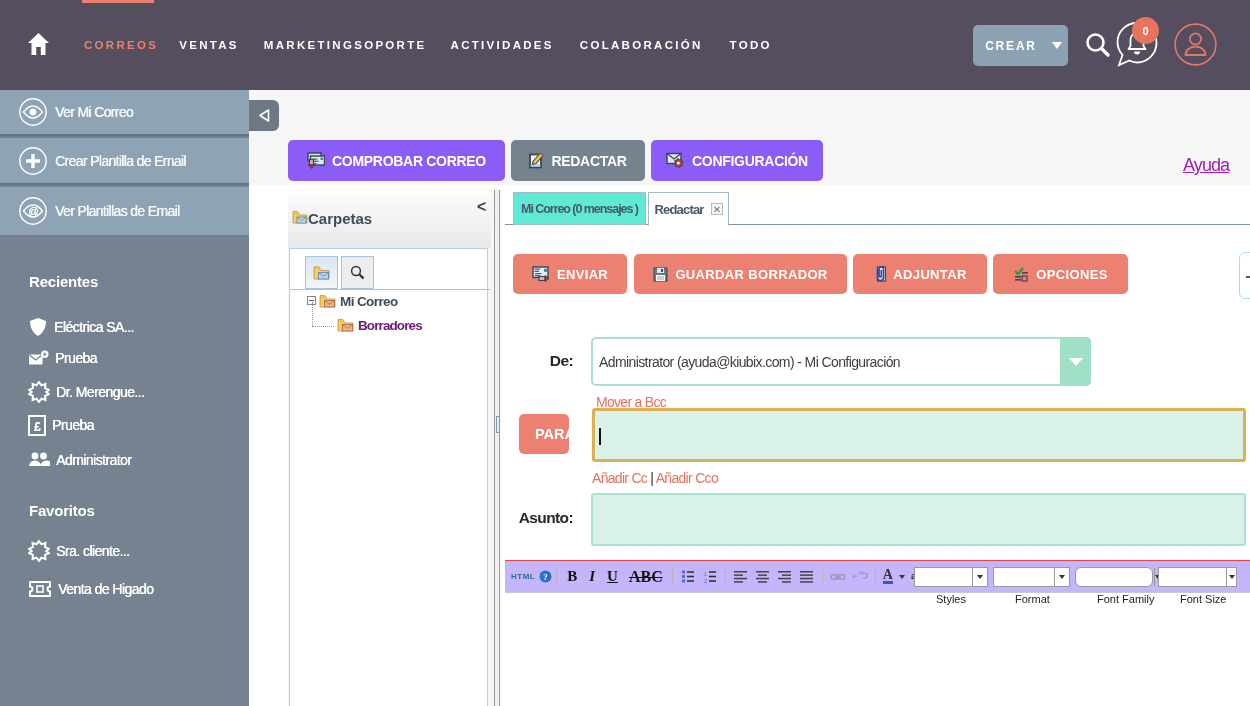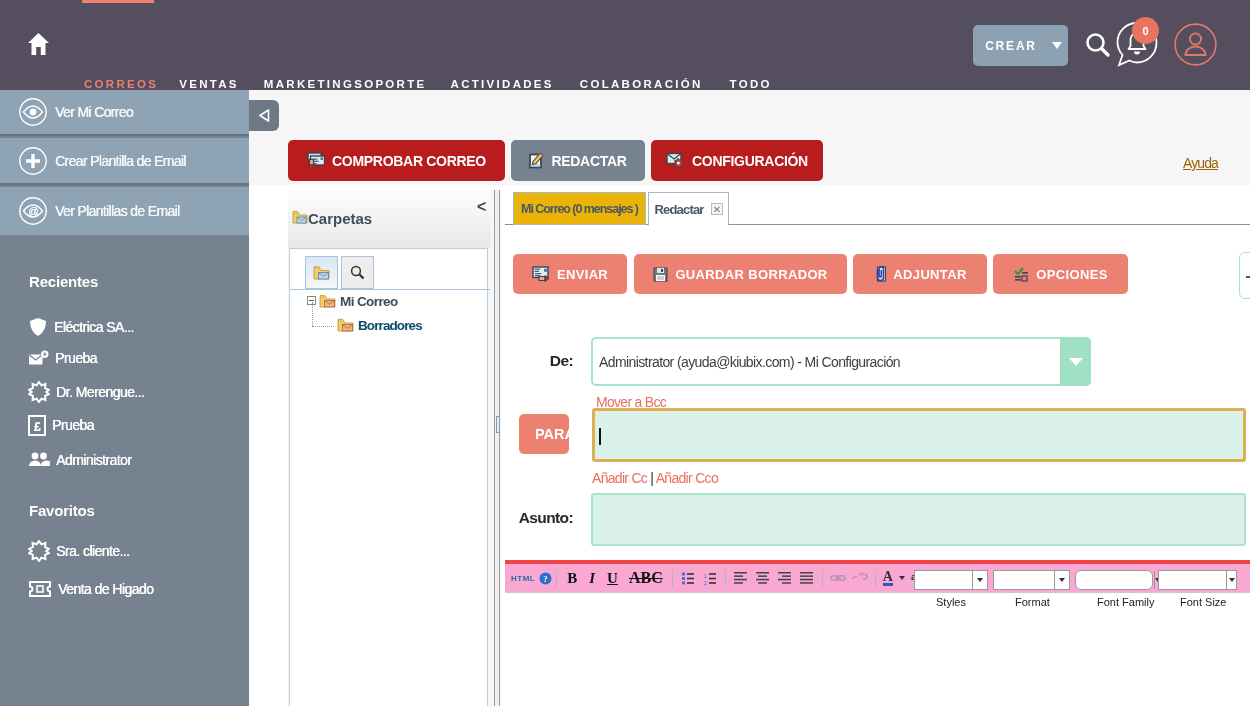--- a/index.html
+++ b/index.html
@@ -3,51 +3,51 @@
 <meta charset="utf-8">
 <style>
 * { margin:0; padding:0; box-sizing:border-box; }
 html,body { width:1250px; height:706px; overflow:hidden; font-family:"Liberation Sans", sans-serif; background:#fff; }
 #page { position:relative; width:1250px; height:706px; background:#f6f6f6; }
 .abs { position:absolute; }
 
 
 #nav { position:absolute; left:0; top:0; width:1250px; height:90px; background:#544e5f; }
 #nav .redbar { position:absolute; left:82px; top:0; width:72px; height:3px; background:#ec8071; }
-#nav .menu { position:absolute; left:84px; top:0; height:90px; display:flex; align-items:flex-end; }
+#nav .menu { position:absolute; left:84px; top:0; height:90px; display:flex; align-items:center; }
 #nav .menu a { color:#fdfdfd; font-size:11.5px; font-weight:700; letter-spacing:2.3px; text-decoration:none; }
 #nav .menu a:nth-child(1){margin-right:21px;} #nav .menu a:nth-child(2){margin-right:25px;} #nav .menu a:nth-child(3){} #nav .menu a:nth-child(4){margin-right:24px;} #nav .menu a:nth-child(5){margin-right:26px;} #nav .menu a:nth-child(6){margin-right:27px;}
 #nav .menu a.active { color:#e8826f; }
 #crear { position:absolute; left:973px; top:25px; width:95px; height:41px; background:#8ca1b2; border-radius:5px; color:#fff; font-size:12px; font-weight:700; letter-spacing:1.8px; display:flex; align-items:center; justify-content:center; }
 #crear .tri { width:0; height:0; border-left:5.5px solid transparent; border-right:5.5px solid transparent; border-top:7px solid #fff; margin-left:15px; margin-right:-6px; }
 
 
 #sidebar { position:absolute; left:0; top:90px; width:249px; height:616px; background:#76828f; }
 .sbitem { position:absolute; left:0; width:249px; height:48px; background:#8ea3b3; color:#f4f7f8; font-size:14px; letter-spacing:-0.65px; text-shadow:0.4px 0 0 currentColor; display:flex; align-items:center; }
 .sbitem .ic { margin-left:19px; margin-right:8px; width:28px; height:28px; flex:none; }
 .sbhead { position:absolute; left:29px; color:#fff; font-size:15px; font-weight:700; letter-spacing:-0.2px; }
 .rcitem { position:absolute; left:28px; color:#fdfdfd; font-size:14px; letter-spacing:-0.55px; text-shadow:0.4px 0 0 currentColor; display:flex; align-items:center; height:22px; }
 .rcitem svg { margin-right:6px; flex:none; }
 #collapsetab { position:absolute; left:249px; top:100px; width:30px; height:31px; background:#6e7985; border-radius:0 6px 6px 0; display:flex; align-items:center; justify-content:center; }
 
 
-.bigbtn { position:absolute; top:140px; height:41px; border-radius:5px; color:#fff; font-size:14px; font-weight:700; letter-spacing:-0.3px; display:flex; align-items:center; justify-content:center; background:#b91c1c; }
+.bigbtn { position:absolute; top:140px; height:41px; border-radius:5px; color:#fff; font-size:14px; font-weight:700; letter-spacing:-0.3px; display:flex; align-items:center; justify-content:center; background:#8b5cf6; }
 .bigbtn svg { margin-right:7px; }
-#ayuda { position:absolute; left:1183px; top:155px; color:#a16207; font-size:14px; letter-spacing:-0.9px; text-decoration:underline; }
+#ayuda { position:absolute; left:1183px; top:155px; color:#a21caf; font-size:18px; letter-spacing:-0.9px; text-decoration:underline; }
 
 
 #fold-head { position:absolute; left:288px; top:190px; width:203px; height:58px; background:linear-gradient(#fdfdfd,#e8e8e8); }
 #fold-panel { position:absolute; left:289px; top:248px; width:199px; height:462px; background:#fff; border:1px solid #b9cfe2; }
 #splitter { position:absolute; left:494px; top:190px; width:6px; height:516px; background:#f0f0f0; border-left:1px solid #9b9b9b; border-right:1px solid #9b9b9b; }
 #splitter .grip { position:absolute; left:1px; top:226px; width:4px; height:17px; border:1px solid #8899aa; background:#e8e8e8; }
 
 
 #tabline { position:absolute; left:505px; top:224px; width:745px; height:1px; background:#7e93a8; }
 .tab { position:absolute; top:192px; height:33px; border:1px solid #a6bacb; white-space:nowrap; font-size:12.5px; letter-spacing:-1.05px; font-weight:700; color:#4b5764; display:flex; align-items:center; justify-content:center; }
-#tab1 { left:513px; width:133px; background:#eab308; }
+#tab1 { left:513px; width:133px; background:#5eead4; }
 #tab2 { left:648px; width:81px; background:#fff; border-bottom:1px solid #fff; height:34px; font-size:13px; letter-spacing:-0.8px; }
 
 
 .formbtn { position:absolute; top:254px; height:40px; background:#ec8071; border-radius:5px; color:#fff; font-size:13px; font-weight:700; letter-spacing:0.35px; display:flex; align-items:center; justify-content:center; }
 .formbtn svg { margin-right:7px; }
 
 
 .flabel { position:absolute; color:#24272b; font-size:15.5px; font-weight:700; letter-spacing:-0.6px; text-align:right; }
 #de-select { position:absolute; left:591px; top:337px; width:500px; height:49px; background:#fff; border:2px solid #a9e3ce; border-radius:5px; color:#3a3f44; font-size:14px; letter-spacing:-0.6px; display:flex; align-items:center; padding-left:6px; }
 #de-dd { position:absolute; left:1060px; top:337px; width:31px; height:49px; background:#9fe0c7; border-radius:0 5px 5px 0; display:flex; align-items:center; justify-content:center; }
@@ -56,21 +56,21 @@
 #para-btn { position:absolute; left:519px; top:414px; width:50px; height:40px; background:#ec8071; border-radius:5px; color:#fff; font-size:15px; font-weight:700; overflow:hidden; }
 #para-btn span { position:absolute; left:16px; top:12px; white-space:nowrap; font-size:14.5px; }
 #para-input { position:absolute; left:592px; top:408px; width:654px; height:54px; background:#d9f1e7; border:3px solid #ddae54; border-radius:3px; }
 #para-input .caret { position:absolute; left:4px; top:17px; width:1.5px; height:17px; background:#111; }
 #asunto-input { position:absolute; left:591px; top:493px; width:655px; height:53px; background:#d9f1e7; border:2px solid #abe3ce; border-radius:3px; }
 #rightbox { position:absolute; left:1239px; top:252px; width:20px; height:47px; background:#fff; border:1.5px solid #a9e3ce; border-radius:6px; }
 #rightbox .dash { position:absolute; left:6px; top:23px; width:6px; height:2px; background:#555; }
 
 
 #editor { position:absolute; left:505px; top:560px; width:745px; height:146px; background:#fff; }
-#toolbar { position:absolute; left:0; top:0; width:745px; height:33px; background:#f9a8d4; border-top:4px solid #ef4444; border-bottom:1px solid #c9c9c9; display:flex; align-items:center; }
+#toolbar { position:absolute; left:0; top:0; width:745px; height:33px; background:#c4b5fd; border-top:1px solid #ef4444; border-bottom:1px solid #c9c9c9; display:flex; align-items:center; }
 .tsep { width:1px; height:17px; background:#b5b5b5; margin:0 4px; }
 .tsel { position:absolute; top:6px; height:20px; background:#fff; border:1px solid #9a9a9a; font-size:11px; color:#222; display:flex; align-items:center; white-space:nowrap; }
 .tsel .txt { padding-left:21px; flex:1;margin-top:44px; }
 .tsel .dd { width:15px; height:100%; border-left:1px solid #9a9a9a; display:flex; align-items:center; justify-content:center; }
 .tsel .dd:after { content:""; width:0; height:0; border-left:3.5px solid transparent; border-right:3.5px solid transparent; border-top:4px solid #333; }
 </style>
 </head>
 <body>
 <div id="page">
 
@@ -263,21 +263,21 @@
         </svg></div>
     <div class="abs" style="left:50px;top:45px;font-size:13.5px;letter-spacing:-0.6px;font-weight:700;color:#3b4c5c;">Mi Correo</div>
     <div class="abs" style="left:22px;top:53px;width:1px;height:24px;border-left:1px dotted #999;"></div>
     <div class="abs" style="left:22px;top:77px;width:22px;height:1px;border-top:1px dotted #999;"></div>
     <div class="abs" style="left:47px;top:69px;"><svg width="17" height="14" viewBox="0 0 17 14">
           <path d="M1 3 L6.3 3 L7.8 5 L16 5 L16 13 L1 13 Z" fill="#f3cf63" stroke="#b8963e" stroke-width="0.8"></path>
           <path d="M1 3 L1 1.4 L5.8 1.4 L7.3 3.4" fill="#f3cf63" stroke="#b8963e" stroke-width="0.8"></path>
           <rect x="5.5" y="6.5" width="10" height="6.5" fill="#f0b089" stroke="#b06a34" stroke-width="0.8"></rect>
           <path d="M5.5 6.5 L10.5 10.3 L15.5 6.5" fill="none" stroke="#b06a34" stroke-width="0.8"></path>
         </svg></div>
-    <div class="abs" style="left:68px;top:69px;font-size:13.5px;letter-spacing:-0.9px;font-weight:700;color:#0c4a6e;">Borradores</div>
+    <div class="abs" style="left:68px;top:69px;font-size:13.5px;letter-spacing:-0.9px;font-weight:700;color:#701a75;">Borradores</div>
   </div>
   <div id="splitter">
       <div class="grip"></div>
     </div>
 
   <div class="abs" style="left:501px;top:185px;width:749px;height:39px;background:#fff;"></div>
   <div class="abs" style="left:501px;top:225px;width:749px;height:481px;background:#fff;"></div>
   <div class="abs" style="left:249px;top:185px;width:39px;height:521px;background:#fff;"></div>
   <div class="abs" style="left:288px;top:185px;width:213px;height:5px;background:#fff;"></div>
 

